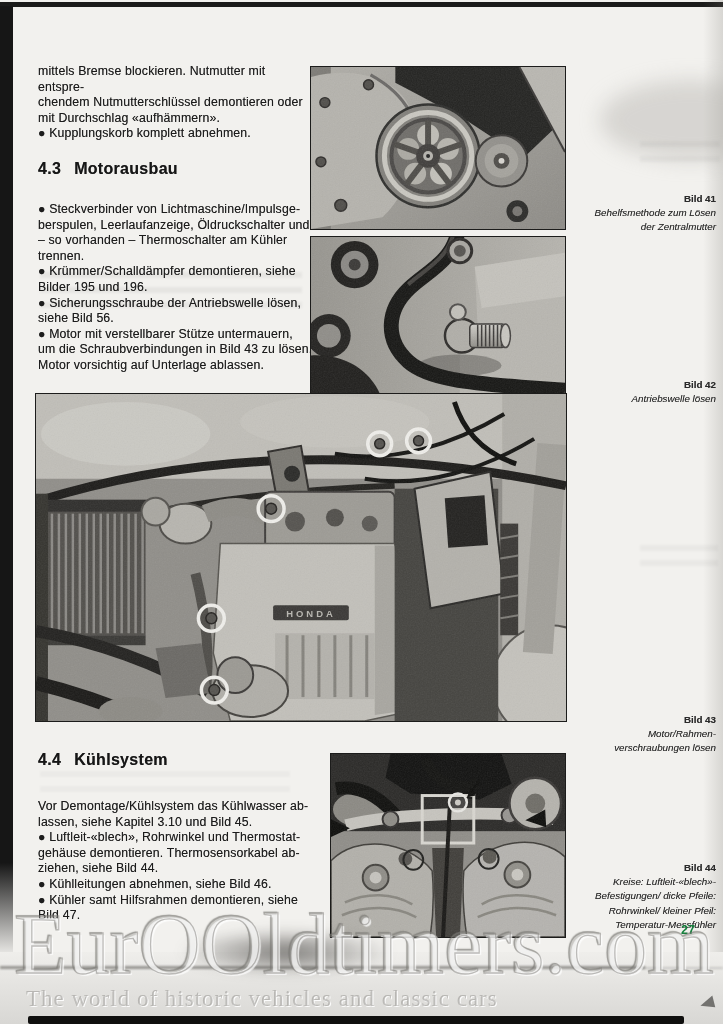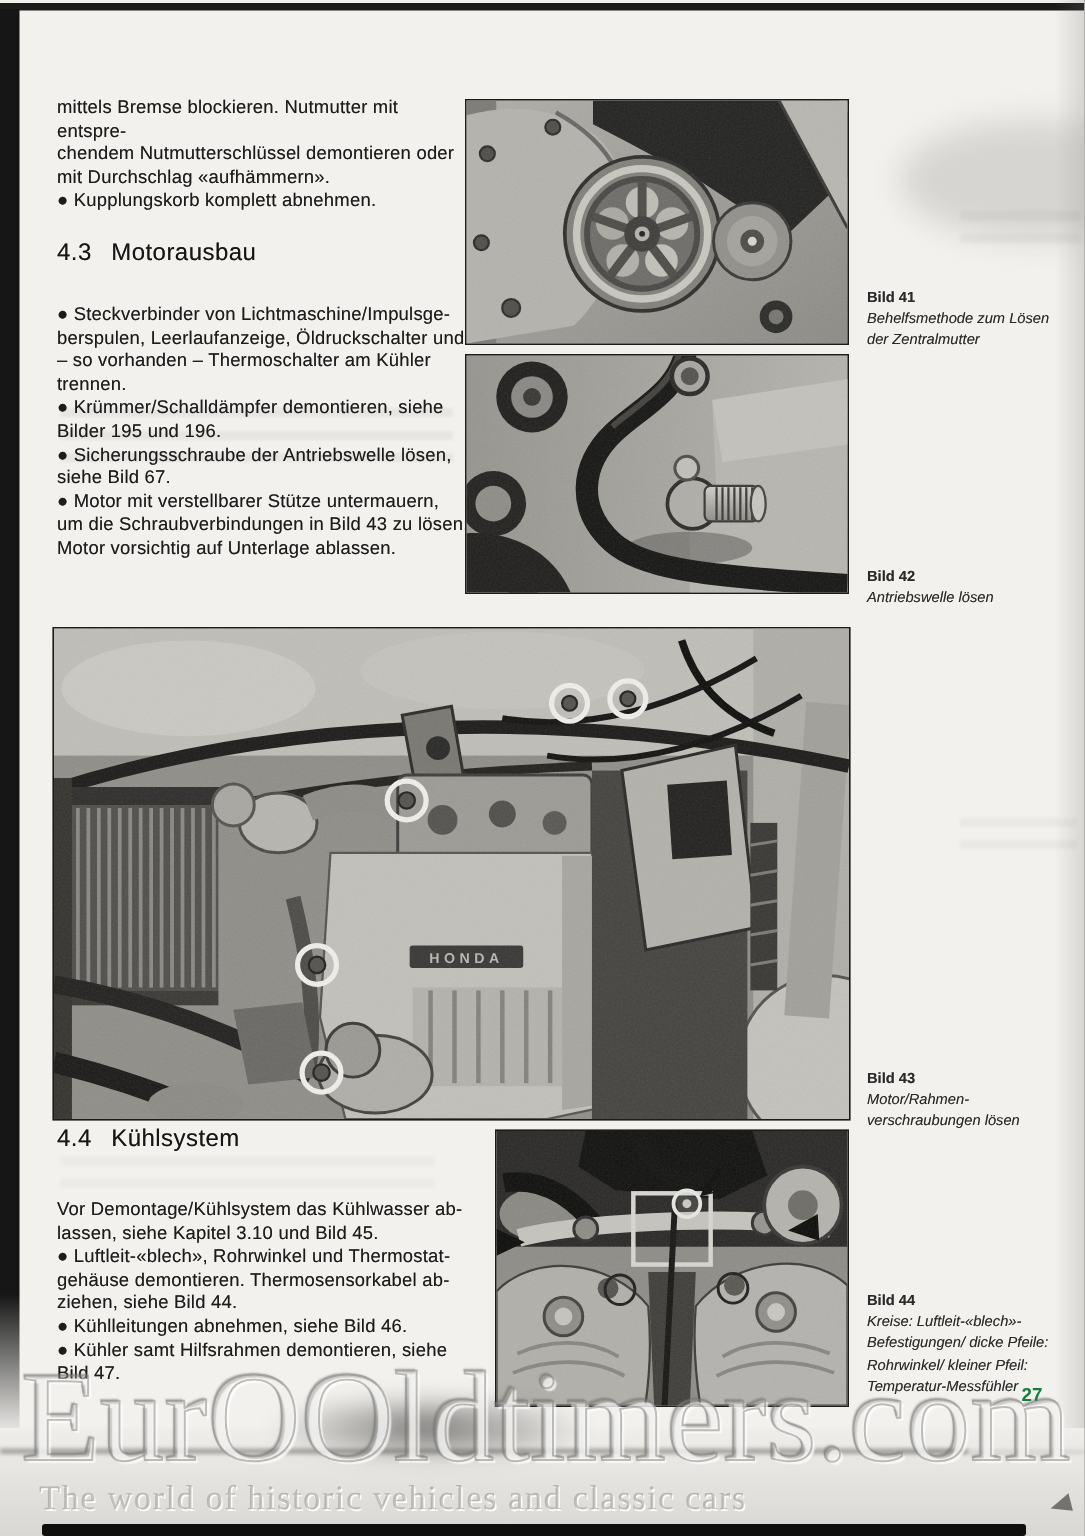--- a/index.html
+++ b/index.html
@@ -17,31 +17,31 @@
     background:linear-gradient(90deg,rgba(120,118,112,0),rgba(120,118,112,0.22));}
   .smudge{position:absolute;border-radius:50%;filter:blur(10px);}
   .smudge.tr{left:600px;top:80px;width:180px;height:80px;background:rgba(175,173,167,0.4);}
   .bleed{position:absolute;filter:blur(1.2px);opacity:0.07;
     background:repeating-linear-gradient(0deg,#555 0 6px,transparent 6px 15px);}
 
   
   .flow{position:absolute;width:276px;}
   .para{white-space:pre-line;font-size:12.3px;line-height:15.6px;letter-spacing:0.15px;
     color:#1c1c1c;text-shadow:0 0 0.4px rgba(20,20,20,0.55);}
-  .heading{position:absolute;font-size:16px;font-weight:normal;letter-spacing:0.3px;
+  .heading{position:absolute;font-size:16px;font-weight:bold;letter-spacing:0.3px;
     color:#161616;text-shadow:0 0 0.4px rgba(0,0,0,0.5);}
   .heading .num{margin-right:13px;}
 
   
   .photo{position:absolute;border:1px solid #1c1c1b;box-sizing:border-box;background:#9a9894;}
   .photo svg{display:block;width:100%;height:100%;}
 
   
   .caption{position:absolute;width:138px;font-size:9.8px;line-height:14.2px;color:#2a2a2a;
-    text-shadow:0 0 0.3px rgba(0,0,0,0.4);}
+    text-shadow:0 0 0.3px rgba(0,0,0,0.4);text-align:right;}
   .caption .cap-title{font-weight:bold;display:block;}
   .caption .cap-body{white-space:pre-line;display:block;font-style:italic;}
 
   .page-number{position:absolute;left:681px;top:923px;font-size:12.5px;font-weight:bold;color:#15803d;}
 
   
   .bottom-band{position:absolute;left:0;top:952px;width:723px;height:72px;
     background:linear-gradient(#efeeeb,#d8d7d4);}
   .band-smudge{position:absolute;left:178px;top:928px;width:215px;height:48px;border-radius:50%;
     background:radial-gradient(closest-side,rgba(45,43,40,0.6),rgba(45,43,40,0));filter:blur(6px);}
@@ -88,21 +88,21 @@
     <span class="num">4.3</span><span>Motorausbau</span>
   </div>
   <div class="flow" style="left:38px;top:202px;">
     <div class="para">● Steckverbinder von Lichtmaschine/Impulsge-
 berspulen, Leerlaufanzeige, Öldruckschalter und
 – so vorhanden – Thermoschalter am Kühler
 trennen.</div>
     <div class="para">● Krümmer/Schalldämpfer demontieren, siehe
 Bilder 195 und 196.</div>
     <div class="para">● Sicherungsschraube der Antriebswelle lösen,
-siehe Bild 67.</div>
+siehe Bild 56.</div>
     <div class="para">● Motor mit verstellbarer Stütze untermauern,
 um die Schraubverbindungen in Bild 43 zu lösen.
 Motor vorsichtig auf Unterlage ablassen.</div>
   </div>
 
   <div class="heading" style="left:38px;top:751px;">
     <span class="num">4.4</span><span>Kühlsystem</span>
   </div>
   <div class="flow" style="left:38px;top:799px;width:280px;">
     <div class="para">Vor Demontage/Kühlsystem das Kühlwasser ab-
@@ -225,21 +225,21 @@
         <circle cx="148" cy="76" r="8" fill="#c2c0ba" stroke="#504e4c" stroke-width="2"></circle>
       </g>
       <rect width="256" height="160" filter="url(#n2)" opacity="0.12"></rect>
     </svg>
   </div>
   <div class="caption" style="left:578px;top:378px;">
     <span class="cap-title">Bild 42</span>
     <span class="cap-body">Antriebswelle lösen</span>
   </div>
 
-  <div class="photo" style="left:35px;top:418px;width:532px;height:329px;text-decoration:underline;">
+  <div class="photo" style="left:35px;top:393px;width:532px;height:329px;text-decoration:underline;">
     <svg viewBox="0 0 532 328" preserveAspectRatio="none">
       <defs>
         <filter id="n3">
             <feTurbulence type="fractalNoise" baseFrequency="0.75" numOctaves="2" stitchTiles="stitch"></feTurbulence>
             <feColorMatrix type="saturate" values="0"></feColorMatrix>
           </filter>
       </defs>
       <rect width="532" height="328" fill="#908e89"></rect>
       <rect width="532" height="85" fill="#c0beb8"></rect>
       <ellipse cx="90" cy="40" rx="85" ry="32" fill="#cfcdc7" opacity="0.7"></ellipse>

